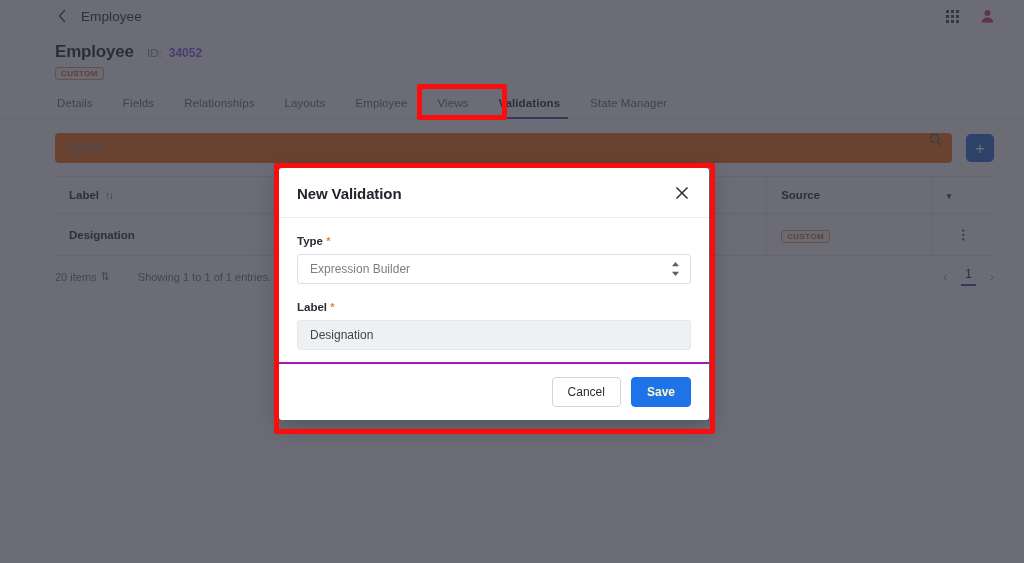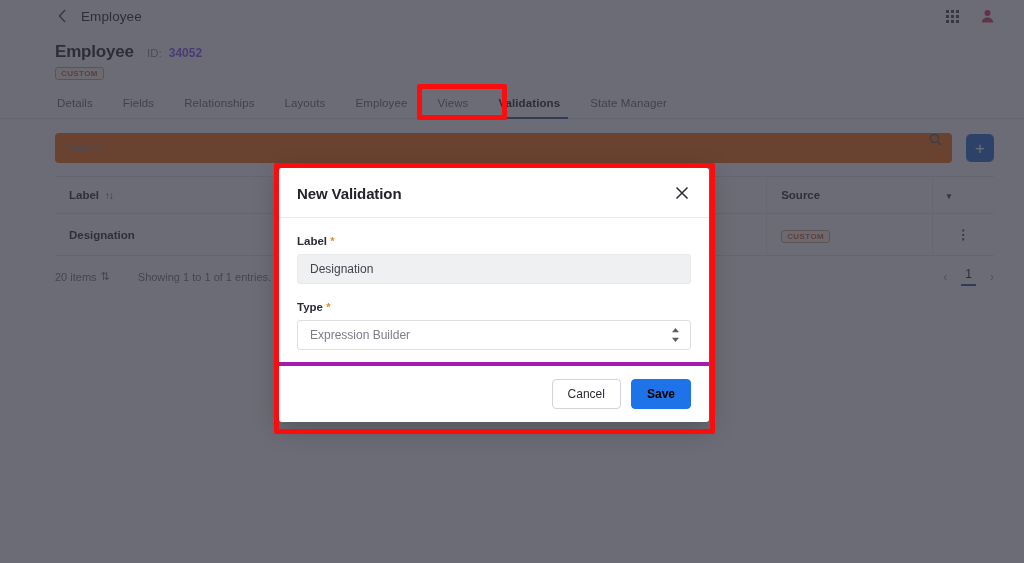--- a/index.html
+++ b/index.html
@@ -176,29 +176,29 @@
     font-size: 12px; color: #7c7d86; padding: 0 30px 0 12px;
     display: flex; align-items: center; font-family: inherit;
     cursor: pointer;
   }
   .select-caret {
     position: absolute; right: 11px; top: 50%; transform: translateY(-50%);
     color: #5b5c66; display: flex; flex-direction: column; line-height: 5px;
     font-size: 8px; pointer-events: none;
   }
   .modal-foot {
-    border-top: 4px solid #a21caf;
+    border-top: 2px solid #a21caf;
     padding: 13px 18px; display: flex; justify-content: flex-end; gap: 10px;
   }
   .btn {
     font-family: inherit; font-size: 12px; border-radius: 4px;
     padding: 7px 15px; cursor: pointer; font-weight: 400;
   }
   .btn-cancel { background: #fff; border: 1px solid #d3d5da; color: #2b2c34; }
-  .btn-save { background: #1f73e8; border: 1px solid #1f73e8; color: #000000; font-weight: 700; }
+  .btn-save { background: #1f73e8; border: 1px solid #1f73e8; color: #fef9c3; font-weight: 700; }
 
   
   .annot {
     position: absolute; border: 5px solid #fb0d0d;
     border-radius: 2px; pointer-events: none;
   }
   #annot-tab   { left: 417px; top: 84px; width: 90px; height: 36px; }
   #annot-modal { left: 274px; top: 163px; width: 441px; height: 271px; }
 </style>
 </head>
@@ -331,41 +331,41 @@
     <button class="modal-close">
       <svg width="14" height="14" viewBox="0 0 14 14" fill="none" stroke="currentColor" stroke-width="1.5">
           <path d="M1.5 1.5 12.5 12.5M12.5 1.5 1.5 12.5"></path>
         </svg>
     </button>
   </div>
 
   <div class="modal-body">
     <div class="field">
       <div class="field-label">
-        <span>Label</span>
-        <span class="req">*</span>
-      </div>
-      <input class="input-disabled" readonly="" value="Designation" style="">
-    </div>
-
-    <div class="field">
-      <div class="field-label">
         <span>Type</span>
         <span class="req">*</span>
       </div>
       <div class="select-wrap">
         <div class="select-box">Expression Builder</div>
         <span class="select-caret">
           <svg width="9" height="14" viewBox="0 0 9 14" fill="currentColor">
               <path d="M4.5 0 8 4.3H1z"></path>
               <path d="M4.5 14 1 9.7h7z"></path>
             </svg>
         </span>
       </div>
     </div>
+
+    <div class="field">
+      <div class="field-label">
+        <span>Label</span>
+        <span class="req">*</span>
+      </div>
+      <input class="input-disabled" readonly="" value="Designation" style="">
+    </div>
   </div>
 
   <div class="modal-foot">
     <button class="btn btn-cancel">Cancel</button>
     <button class="btn btn-save">Save</button>
   </div>
 </div>
 
 <div class="annot" id="annot-tab"></div>
 <div class="annot" id="annot-modal"></div>

